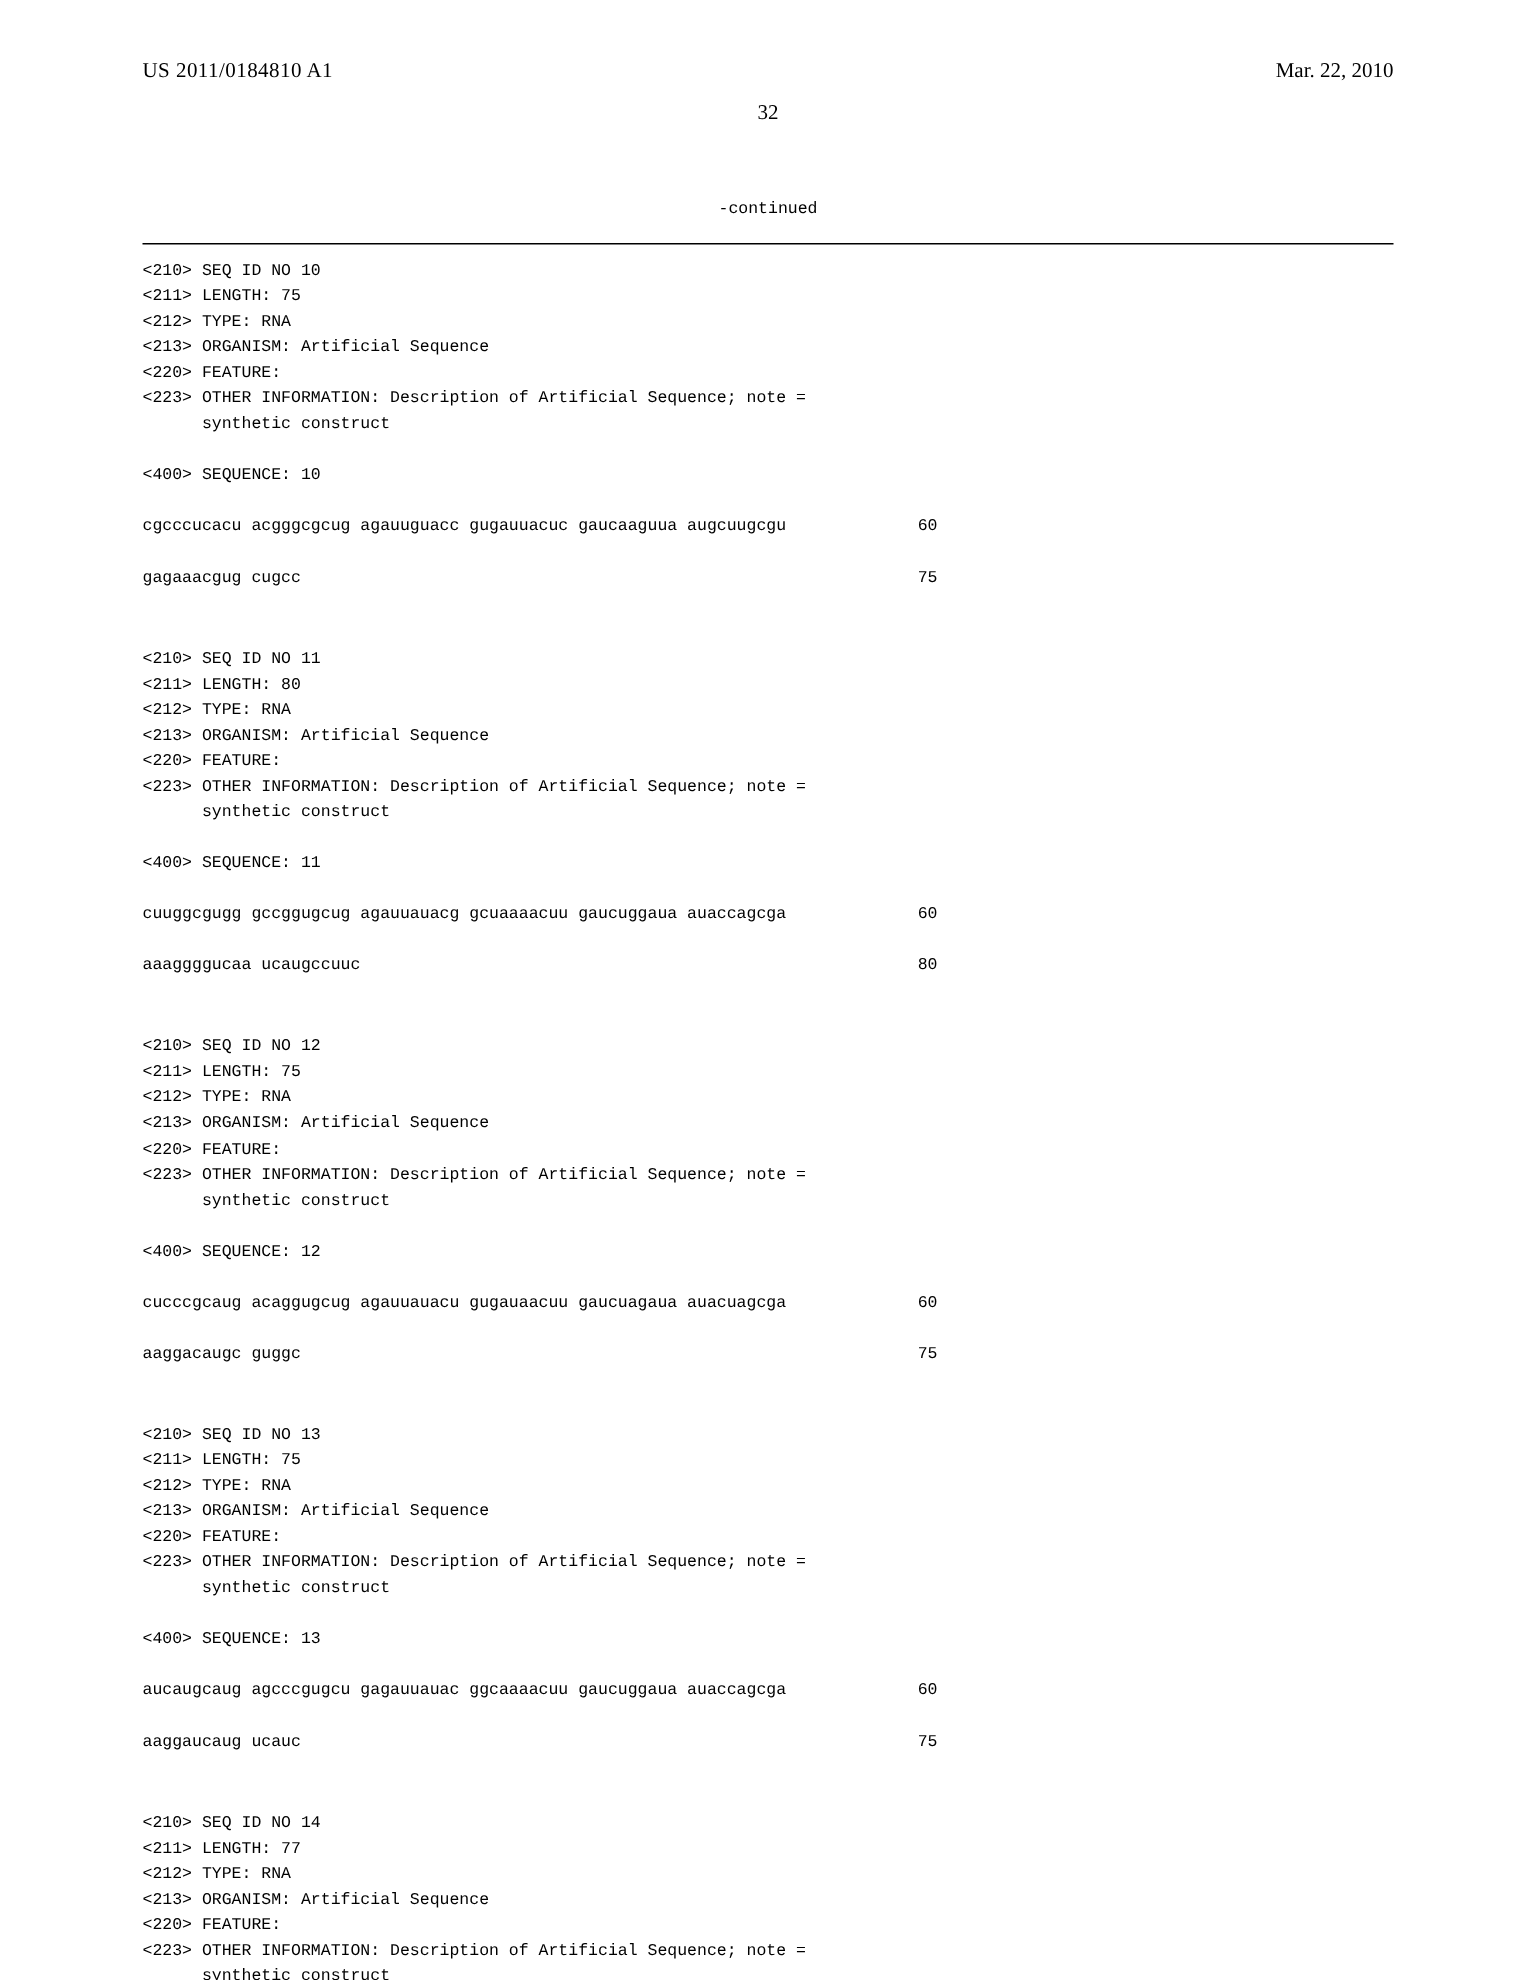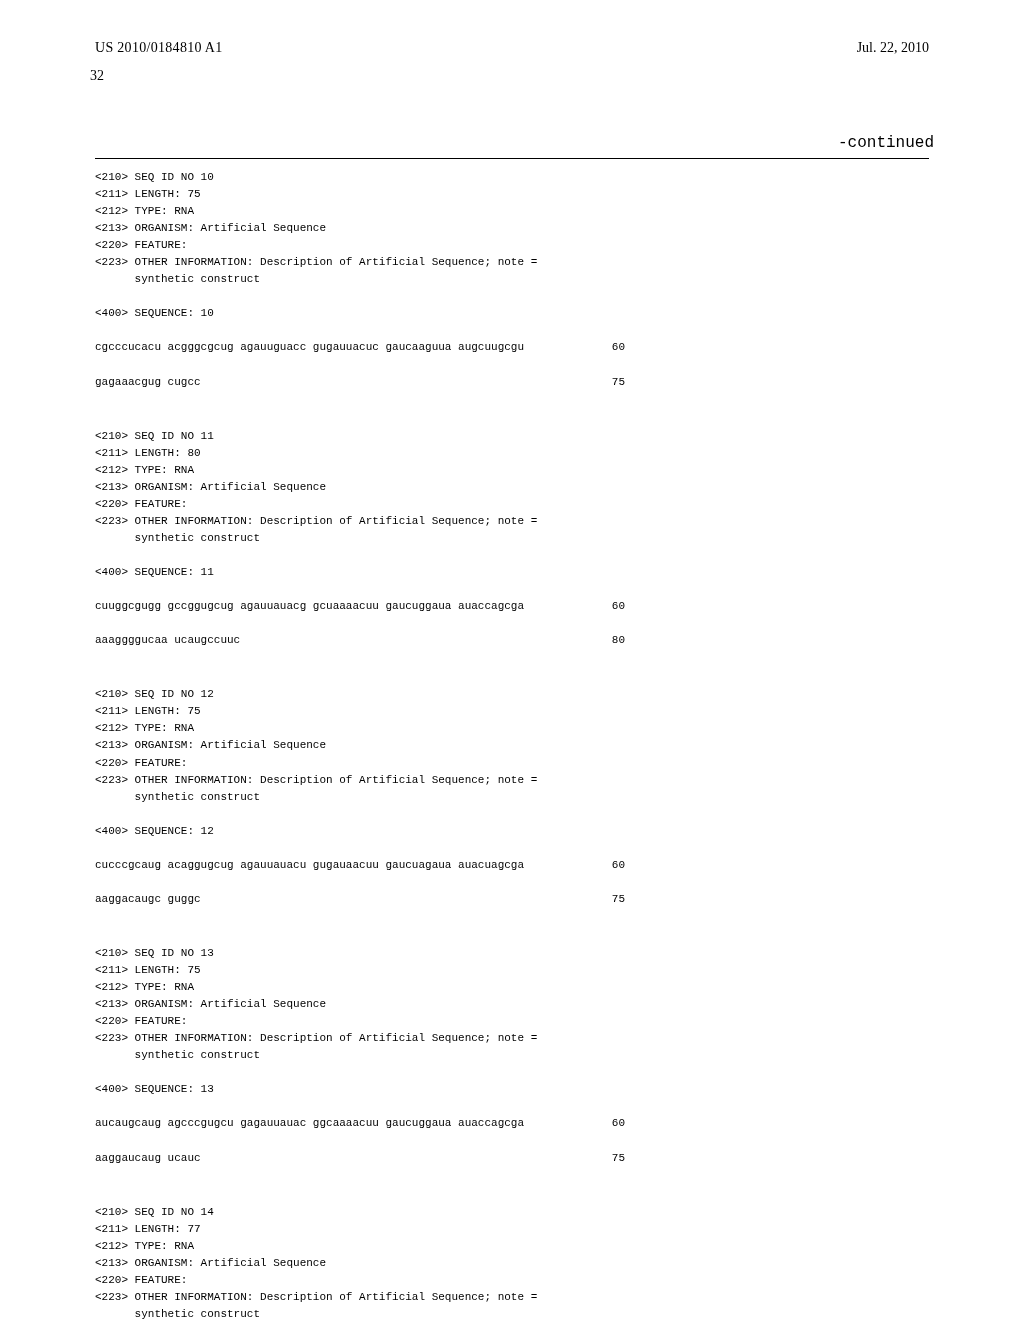--- a/index.html
+++ b/index.html
@@ -23,29 +23,29 @@
       padding: 0 5px;
     }
     .pub-number {
       font-size: 14px;
       letter-spacing: 0.3px;
     }
     .pub-date {
       font-size: 14px;
     }
     .page-number {
-      text-align: left;
+      text-align: center;
       font-size: 14px;
       margin-bottom: 50px;
     }
     .continued {
-      text-align: right;
+      text-align: center;
       font-family: "Courier New", monospace;
-      font-size: 16px;
-      margin-bottom: 6px;
+      font-size: 11px;
+      margin-bottom: 16px;
     }
     .listing-wrap {
       border-top: 1px solid #000;
       border-bottom: 1px solid #000;
       padding: 10px 0 2px 0;
       margin: 0 5px;
     }
     .seq-listing {
       font-family: "Courier New", monospace;
       font-size: 11px;
@@ -66,22 +66,22 @@
     }
     .seq-num {
       white-space: pre;
       text-align: left;
     }
   </style>
 </head>
 <body>
 
 <div class="header">
-  <div class="pub-number">US 2010/0184810 A1</div>
-  <div class="pub-date">Jul. 22, 2010</div>
+  <div class="pub-number">US 2011/0184810 A1</div>
+  <div class="pub-date">Mar. 22, 2010</div>
 </div>
 
 <div class="page-number">32</div>
 
 <div class="continued">-continued</div>
 
 <div class="listing-wrap">
   <div class="seq-listing" id="seq-listing"><div class="seq-block"><div>&lt;210&gt; SEQ ID NO 10</div><div>&lt;211&gt; LENGTH: 75</div><div>&lt;212&gt; TYPE: RNA</div><div>&lt;213&gt; ORGANISM: Artificial Sequence</div><div>&lt;220&gt; FEATURE:</div><div>&lt;223&gt; OTHER INFORMATION: Description of Artificial Sequence; note =</div><div>      synthetic construct</div><div> </div><div>&lt;400&gt; SEQUENCE: 10</div><div> </div><div class="seq-line"><span class="seq-text">cgcccucacu acgggcgcug agauuguacc gugauuacuc gaucaaguua augcuugcgu</span><span class="seq-num">60</span></div><div> </div><div class="seq-line"><span class="seq-text">gagaaacgug cugcc</span><span class="seq-num">75</span></div><div> </div></div><div class="seq-block"><div>&lt;210&gt; SEQ ID NO 11</div><div>&lt;211&gt; LENGTH: 80</div><div>&lt;212&gt; TYPE: RNA</div><div>&lt;213&gt; ORGANISM: Artificial Sequence</div><div>&lt;220&gt; FEATURE:</div><div>&lt;223&gt; OTHER INFORMATION: Description of Artificial Sequence; note =</div><div>      synthetic construct</div><div> </div><div>&lt;400&gt; SEQUENCE: 11</div><div> </div><div class="seq-line"><span class="seq-text">cuuggcgugg gccggugcug agauuauacg gcuaaaacuu gaucuggaua auaccagcga</span><span class="seq-num">60</span></div><div> </div><div class="seq-line"><span class="seq-text">aaaggggucaa ucaugccuuc</span><span class="seq-num">80</span></div><div> </div></div><div class="seq-block"><div>&lt;210&gt; SEQ ID NO 12</div><div>&lt;211&gt; LENGTH: 75</div><div>&lt;212&gt; TYPE: RNA</div><div>&lt;213&gt; ORGANISM: Artificial Sequence</div><div>&lt;220&gt; FEATURE:</div><div>&lt;223&gt; OTHER INFORMATION: Description of Artificial Sequence; note =</div><div>      synthetic construct</div><div> </div><div>&lt;400&gt; SEQUENCE: 12</div><div> </div><div class="seq-line"><span class="seq-text">cucccgcaug acaggugcug agauuauacu gugauaacuu gaucuagaua auacuagcga</span><span class="seq-num">60</span></div><div> </div><div class="seq-line"><span class="seq-text">aaggacaugc guggc</span><span class="seq-num">75</span></div><div> </div></div><div class="seq-block"><div>&lt;210&gt; SEQ ID NO 13</div><div>&lt;211&gt; LENGTH: 75</div><div>&lt;212&gt; TYPE: RNA</div><div>&lt;213&gt; ORGANISM: Artificial Sequence</div><div>&lt;220&gt; FEATURE:</div><div>&lt;223&gt; OTHER INFORMATION: Description of Artificial Sequence; note =</div><div>      synthetic construct</div><div> </div><div>&lt;400&gt; SEQUENCE: 13</div><div> </div><div class="seq-line"><span class="seq-text">aucaugcaug agcccgugcu gagauuauac ggcaaaacuu gaucuggaua auaccagcga</span><span class="seq-num">60</span></div><div> </div><div class="seq-line"><span class="seq-text">aaggaucaug ucauc</span><span class="seq-num">75</span></div><div> </div></div><div class="seq-block"><div>&lt;210&gt; SEQ ID NO 14</div><div>&lt;211&gt; LENGTH: 77</div><div>&lt;212&gt; TYPE: RNA</div><div>&lt;213&gt; ORGANISM: Artificial Sequence</div><div>&lt;220&gt; FEATURE:</div><div>&lt;223&gt; OTHER INFORMATION: Description of Artificial Sequence; note =</div><div>      synthetic construct</div><div> </div></div></div>
 </div>
 

